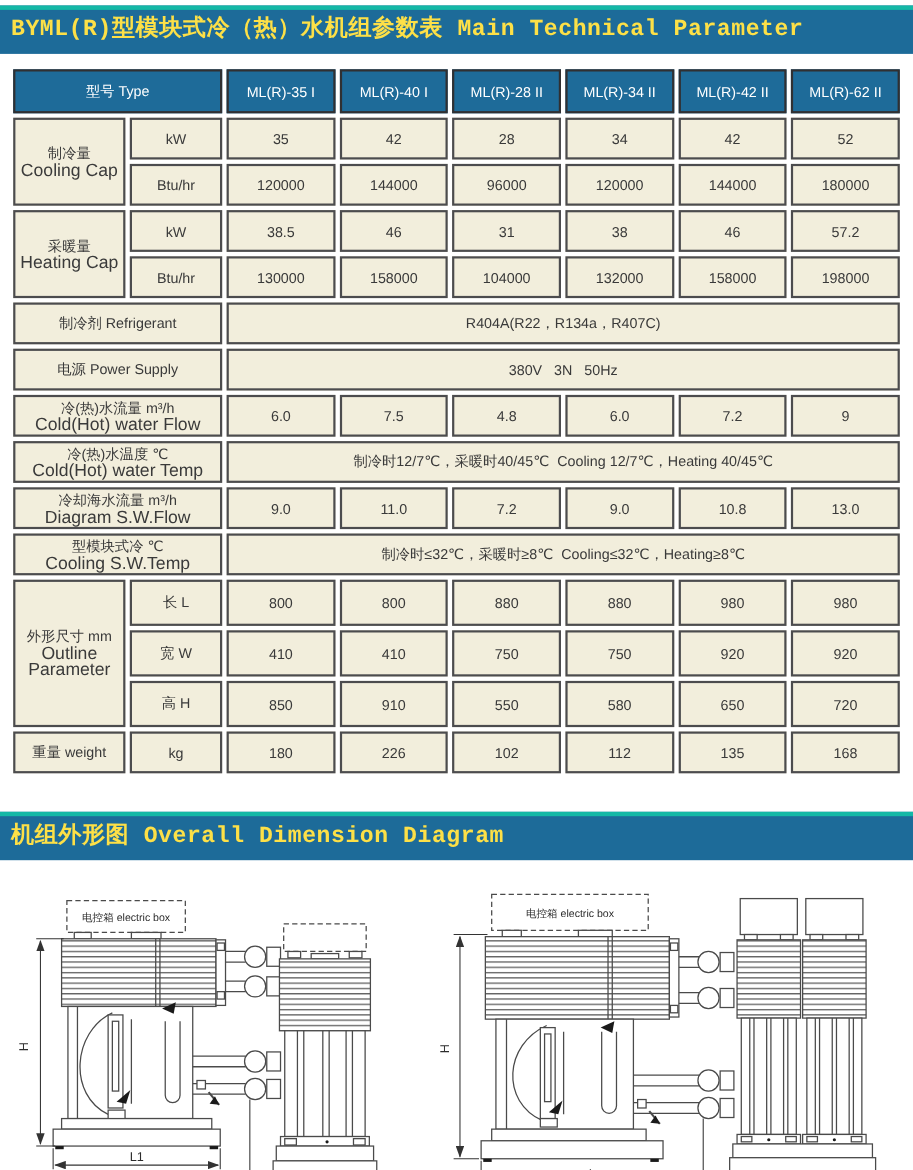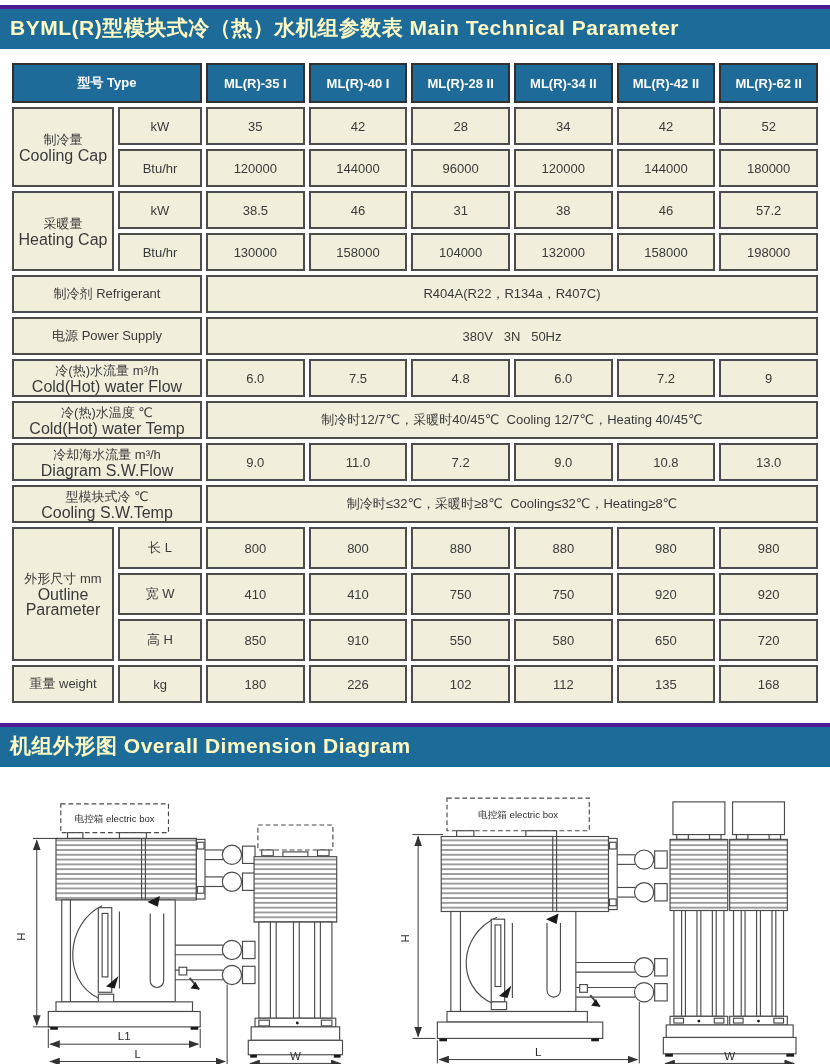--- a/index.html
+++ b/index.html
@@ -1,31 +1,31 @@
 <!DOCTYPE html>
 <html><head>
 <meta charset="utf-8">
 <style>
   html,body{margin:0;padding:0;background:#ffffff;width:830px;
     font-family:"Liberation Sans","DejaVu Sans",sans-serif;color:#3a3a3a;}
   .page{width:830px;height:1064px;overflow:hidden;background:#fff;}
   
-  .banner{background:#1d6b99;border-top:4px solid #4c1d95;color:#fef9c3;
+  .banner{background:#1d6b99;border-top:4px solid #14b8a6;color:#fde047;
     font-weight:bold;font-size:21px;letter-spacing:0.5px;
-    padding:6px 10px 8px 10px;line-height:26px;}
+    padding:6px 10px 8px 10px;line-height:26px;font-family:Liberation Mono, monospace;}
   .banner.first{margin-top:5px;}
-  .banner.second{margin-top:16px;}
+  .banner.second{margin-top:31px;}
   
   table.params{border-collapse:separate;border-spacing:4px;width:814px;
     margin:10px 8px 0 8px;table-layout:fixed;}
   table.params td,table.params th{border:2px solid #4c4c4e;background:#f2eedc;
     text-align:center;vertical-align:middle;font-size:13px;height:32px;
     padding:1px 2px;overflow:hidden;font-weight:normal;}
   table.params th.hdr{background:#1e6b99;color:#fff;border-color:#303032;
-    font-size:13px;height:34px;font-weight:bold;}
+    font-size:13px;height:34px;}
   .lbl-zh{font-size:13px;line-height:16px;}
   .lbl-en{font-size:16px;line-height:15px;}
   .pre{white-space:pre;}
   
   .diagrams{display:flex;gap:26px;padding:6px 0 0 6px;align-items:flex-start;}
   svg text{font-family:"Liberation Sans","DejaVu Sans",sans-serif;fill:#2c2c2c;}
 </style>
 </head>
 <body>
 

